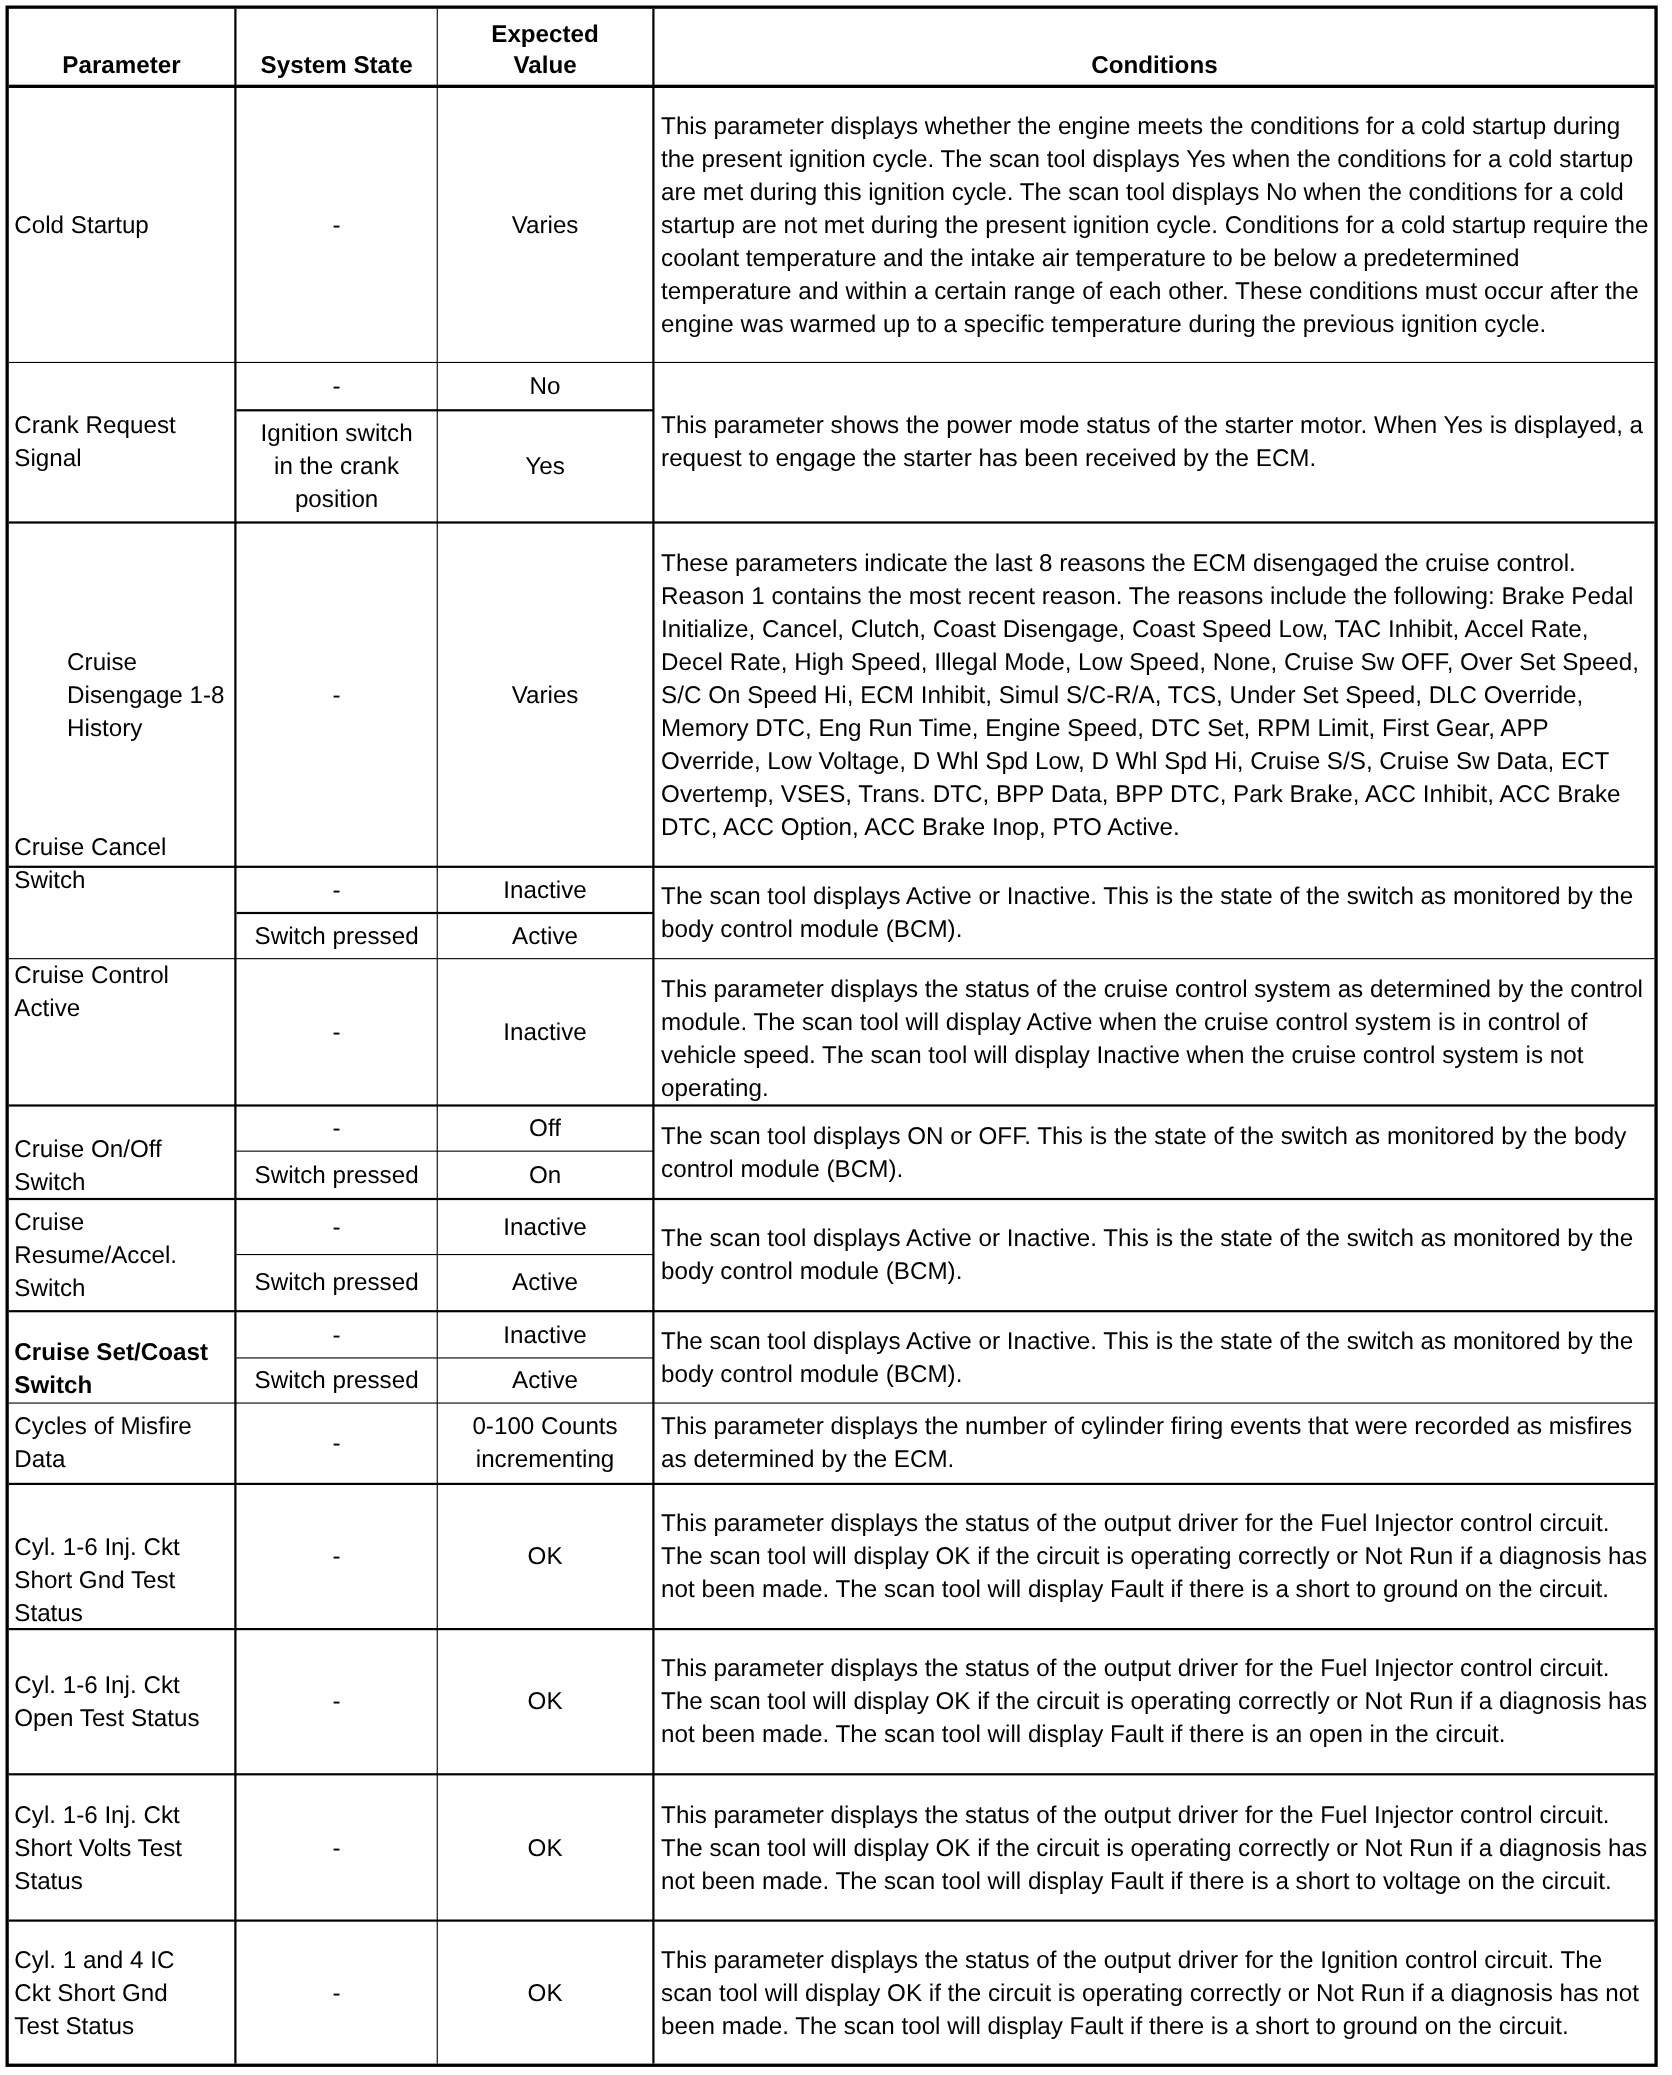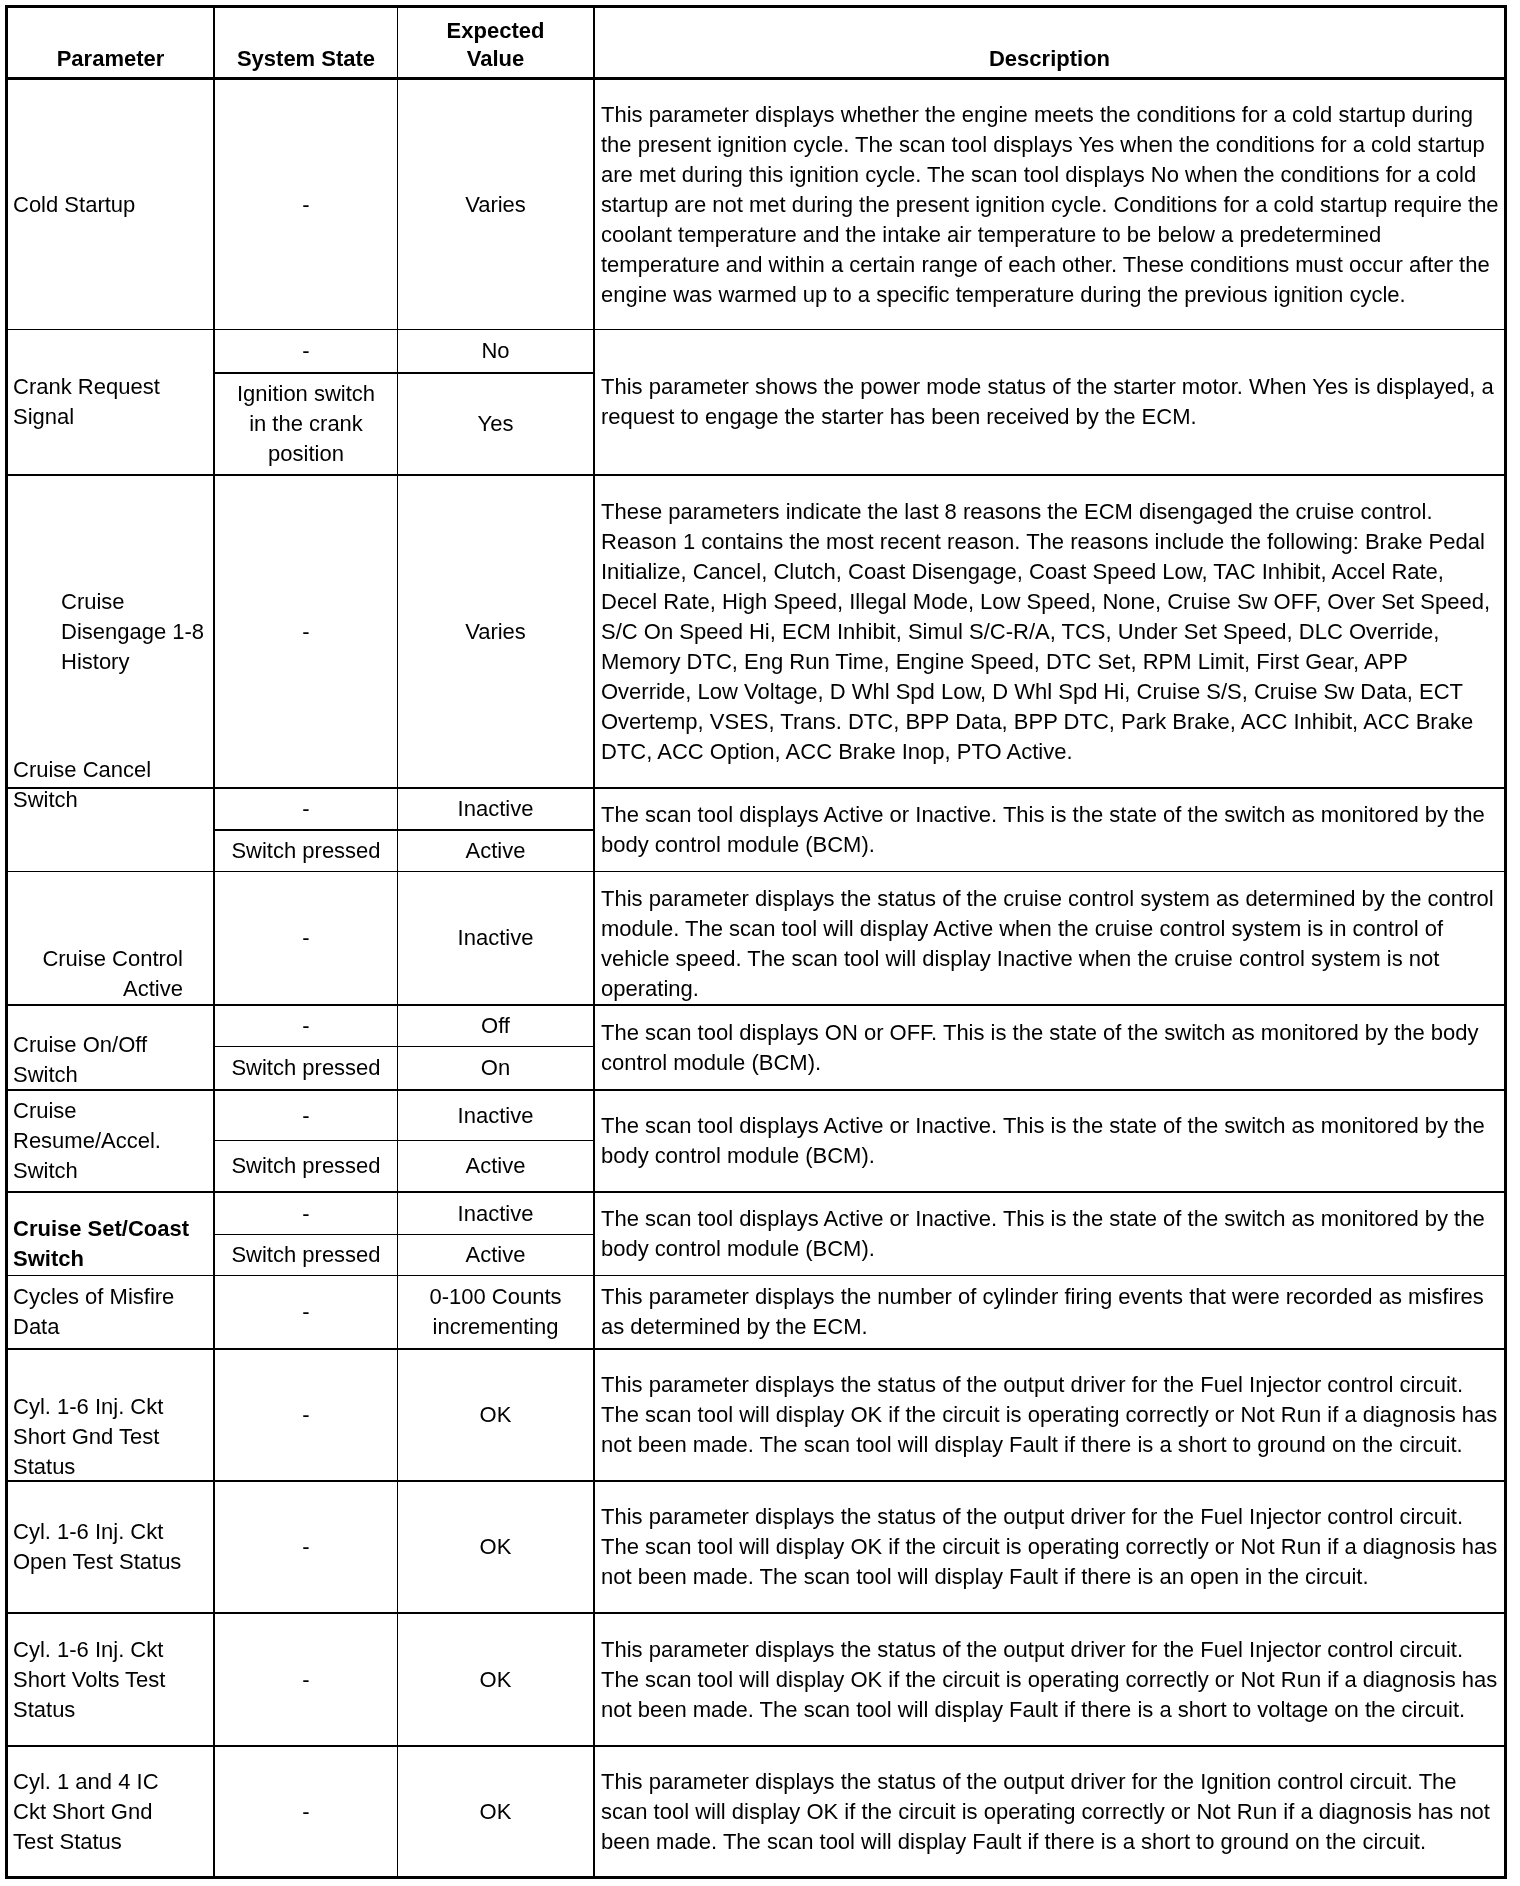--- a/index.html
+++ b/index.html
@@ -29,21 +29,21 @@
 <div class="cell c-center hdr" style="left:8px; top:8px; width:205px; height:71px;">
     <span>Parameter</span>
   </div>
 <div class="cell c-center hdr" style="left:215px; top:8px; width:182px; height:71px;">
     <span>System State</span>
   </div>
 <div class="cell c-center hdr" style="left:398px; top:8px; width:195px; height:71px;">
     <span style="width:120px; display:block;">Expected Value</span>
   </div>
 <div class="cell c-center hdr" style="left:595px; top:8px; width:909px; height:71px;">
-    <span>Description</span>
+    <span>Conditions</span>
   </div>
 <div class="hline thick" style="left:8px; top:77px; width:1496px;"></div>
 
 <div class="hline" style="left:8px; top:329px; width:1496px; height:1px;"></div>
 <div class="hline" style="left:8px; top:474px; width:1496px;"></div>
 <div class="hline" style="left:8px; top:787px; width:1496px;"></div>
 <div class="hline" style="left:8px; top:871px; width:1496px; height:1px;"></div>
 <div class="hline" style="left:8px; top:1004px; width:1496px;"></div>
 <div class="hline" style="left:8px; top:1089px; width:1496px;"></div>
 <div class="hline" style="left:8px; top:1191px; width:1496px;"></div>
@@ -116,21 +116,21 @@
 <div class="cell c-center" style="left:215px; top:831px; width:182px; height:40px;">
     <span>Switch pressed</span>
   </div>
 <div class="cell c-center" style="left:398px; top:831px; width:195px; height:40px;">
     <span>Active</span>
   </div>
 <div class="cell c-desc" style="left:595px; top:789px; width:909px; height:82px;">
     <span>The scan tool displays Active or Inactive. This is the state of the switch as monitored by the body control module (BCM).</span>
   </div>
 
-<div class="cell c-param" style="left:8px; top:908px; width:203px; height:132px;text-align:right;">
+<div class="cell c-param" style="left:8px; top:836px; width:203px; height:132px;">
     <span style="width:170px; display:block;">Cruise Control Active</span>
   </div>
 <div class="cell c-center" style="left:215px; top:872px; width:182px; height:132px;">
     <span>-</span>
   </div>
 <div class="cell c-center" style="left:398px; top:872px; width:195px; height:132px;">
     <span>Inactive</span>
   </div>
 <div class="cell c-desc" style="left:595px; top:872px; width:909px; height:132px;align-items:flex-end;">
     <span>This parameter displays the status of the cruise control system as determined by the control module. The scan tool will display Active when the cruise control system is in control of vehicle speed. The scan tool will display Inactive when the cruise control system is not operating.</span>

